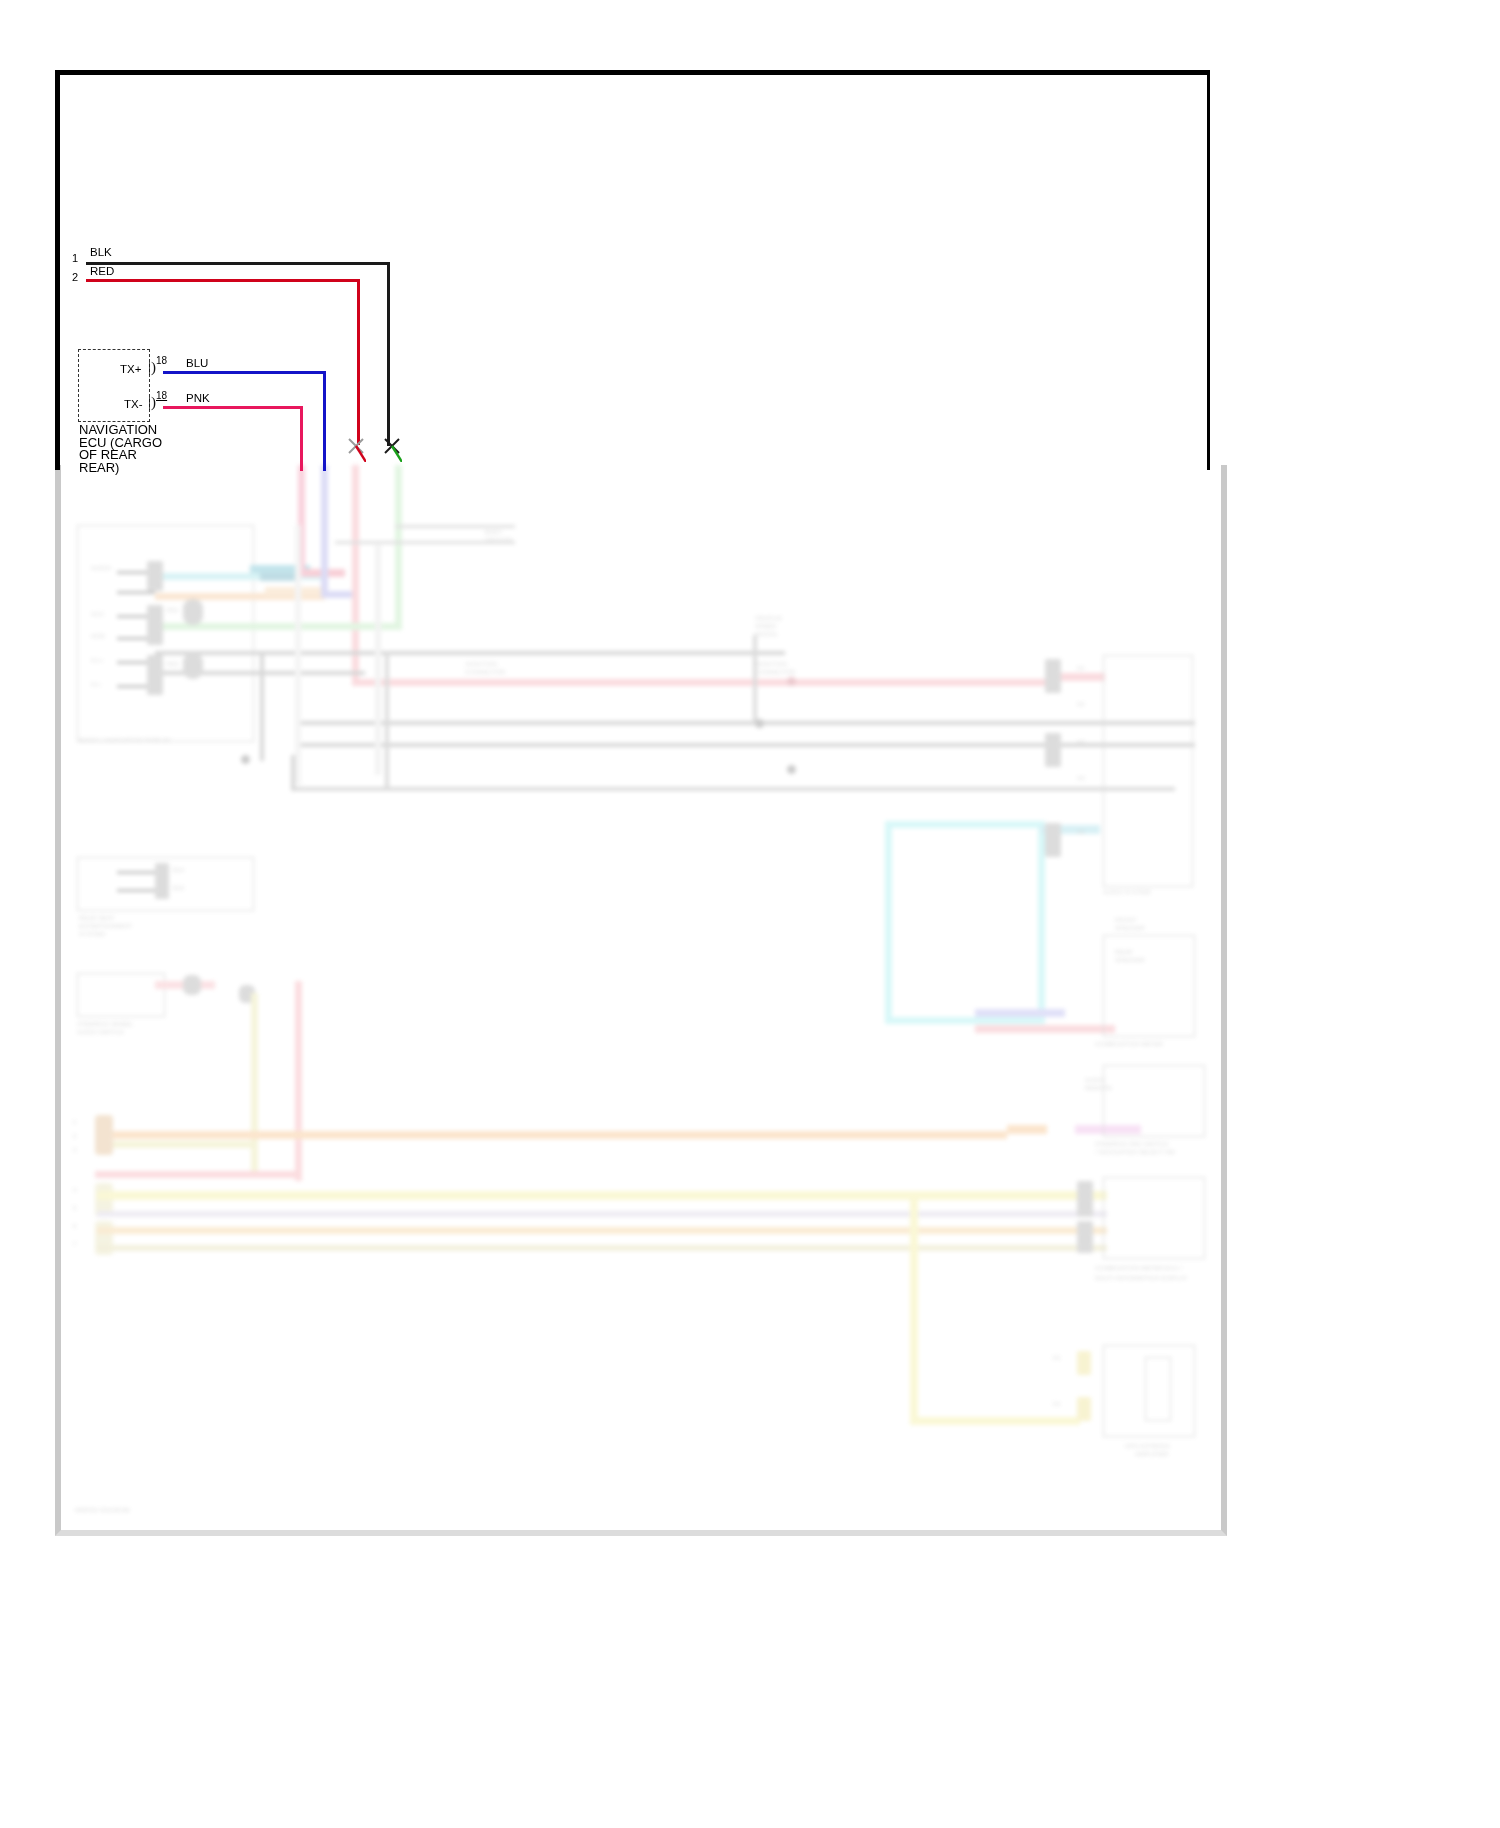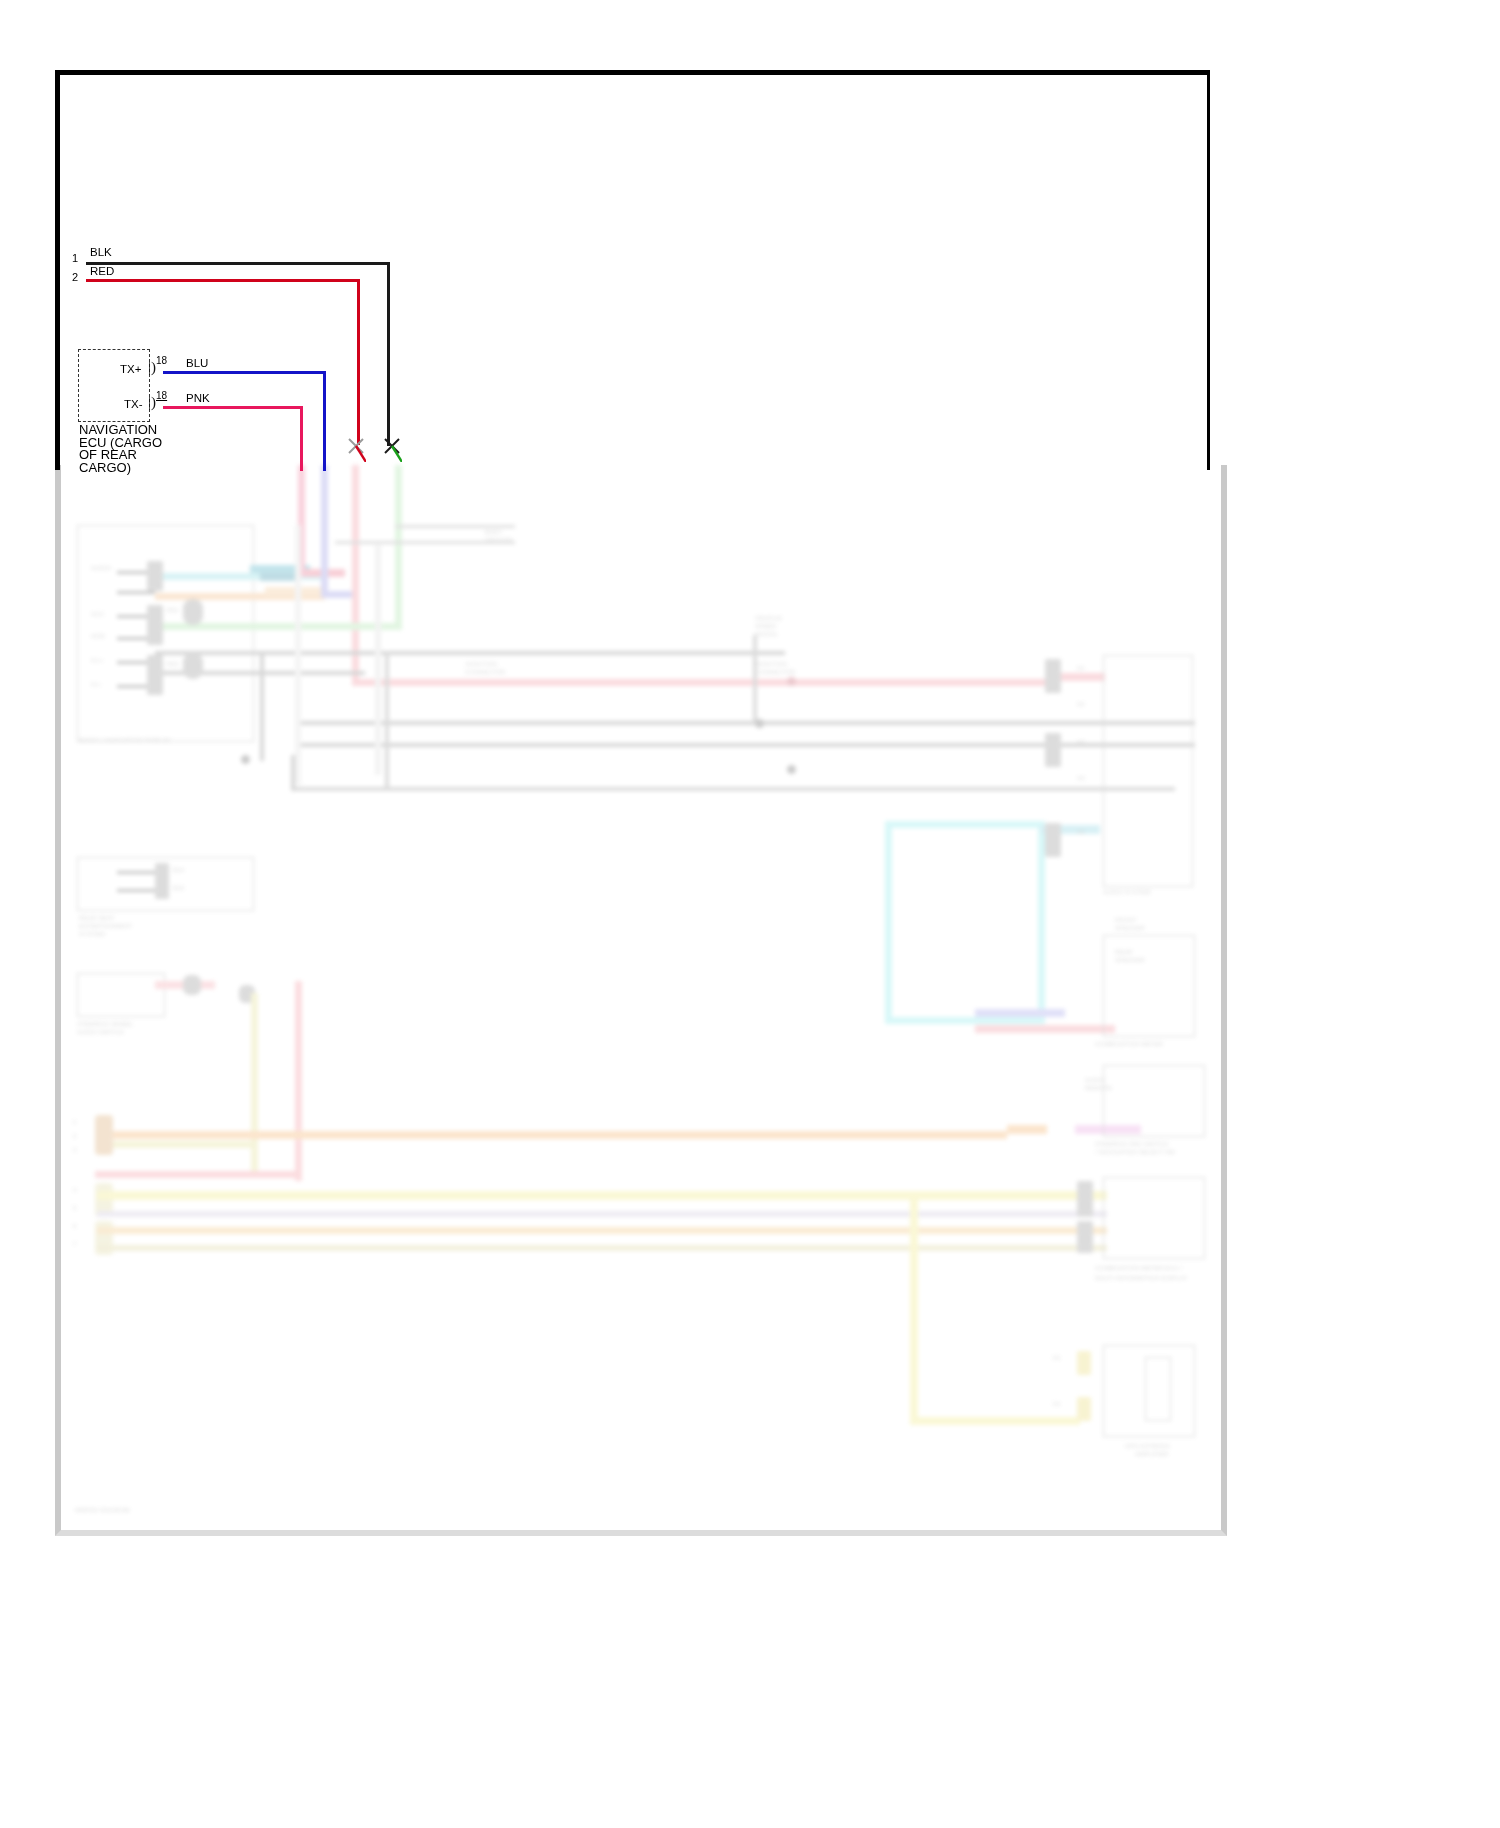--- a/index.html
+++ b/index.html
@@ -242,21 +242,21 @@
   <div class="socket" style="left:148px;top:397px;">|)</div>
   <div class="pinsm" style="left:156px;top:390px;text-decoration:underline;">18</div>
   <div class="lbl" style="left:186px;top:392px;">PNK</div>
   <div class="wire-h" style="left:163px;top:406px;width:139px;background:#e8175d;"></div>
   <div class="wire-v" style="left:300px;top:406px;height:65px;background:#e8175d;"></div>
 
   <div id="ecu-caption">
     <div>NAVIGATION</div>
     <div>ECU (CARGO</div>
     <div>OF REAR</div>
-    <div>CARGO)</div>
+    <div>REAR)</div>
   </div>
 
   <svg class="arrowmark" style="left:346px;top:436px;" viewBox="0 0 20 26">
     <line x1="3" y1="3" x2="17" y2="17" stroke="#9a9a9a" stroke-width="2"></line>
     <line x1="17" y1="3" x2="3" y2="17" stroke="#9a9a9a" stroke-width="2"></line>
     <line x1="10" y1="10" x2="20" y2="26" stroke="#d0021b" stroke-width="2.4"></line>
   </svg>
   <svg class="arrowmark" style="left:382px;top:436px;" viewBox="0 0 20 26">
     <line x1="3" y1="3" x2="17" y2="17" stroke="#1a1a1a" stroke-width="2"></line>
     <line x1="17" y1="3" x2="3" y2="17" stroke="#1a1a1a" stroke-width="2"></line>

